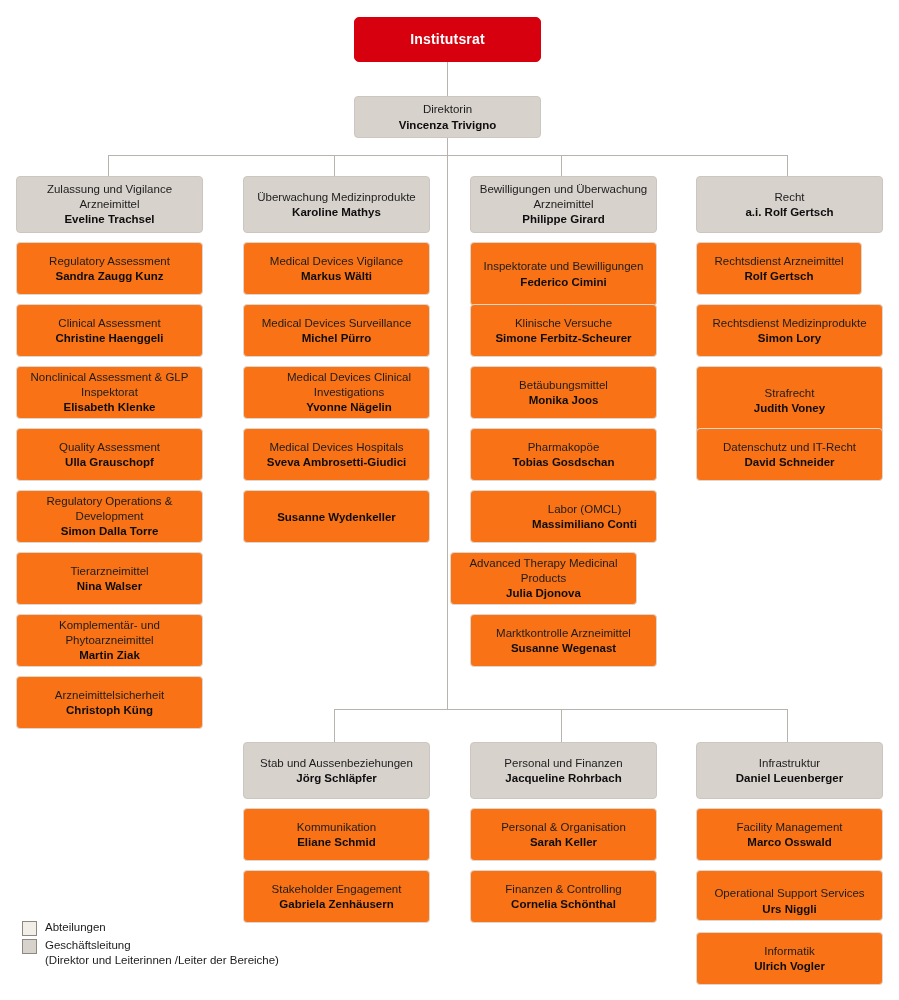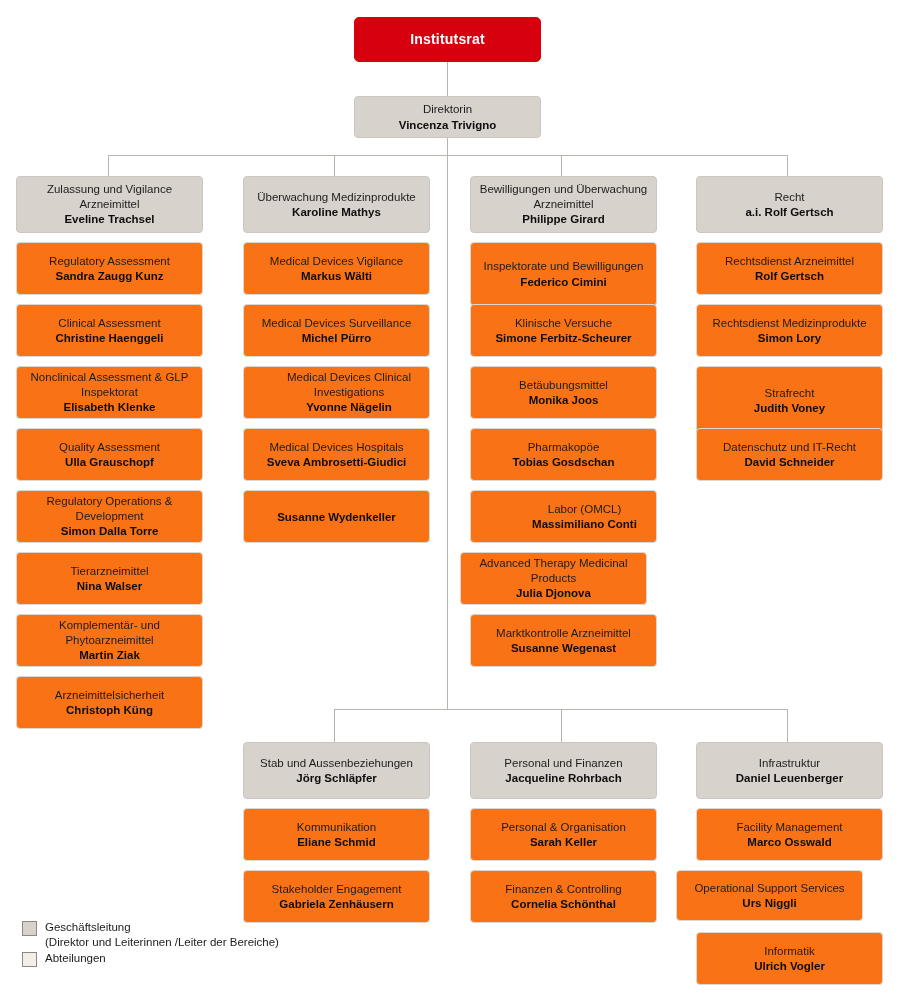--- a/index.html
+++ b/index.html
@@ -226,33 +226,33 @@
         <span class="person">Monika Joos</span>
       </div>
       <div class="node dept" style="left: 470px; top: 428px; width: 187px; height: 53px;">
         <span class="unit">Pharmakopöe</span>
         <span class="person">Tobias Gosdschan</span>
       </div>
       <div class="node dept" style="left: 470px; top: 490px; width: 187px; height: 53px; padding-left: 48px;">
         <span class="unit">Labor (OMCL)</span>
         <span class="person">Massimiliano Conti</span>
       </div>
-      <div class="node dept" style="left: 460px; top: 552px; width: 187px; height: 53px;">
+      <div class="node dept" style="left: 450px; top: 552px; width: 187px; height: 53px;">
         <span class="unit">Advanced Therapy Medicinal Products</span>
         <span class="person">Julia Djonova</span>
       </div>
       <div class="node dept" style="left: 470px; top: 614px; width: 187px; height: 53px;">
         <span class="unit">Marktkontrolle Arzneimittel</span>
         <span class="person">Susanne Wegenast</span>
       </div>
       <div class="node mgmt" style="left: 696px; top: 176px; width: 187px; height: 57px;">
         <span class="unit">Recht</span>
         <span class="person">a.i. Rolf Gertsch</span>
       </div>
-      <div class="node dept" style="left: 696px; top: 242px; width: 187px; height: 53px;">
+      <div class="node dept" style="left: 696px; top: 242px; width: 166px; height: 53px;">
         <span class="unit">Rechtsdienst Arzneimittel</span>
         <span class="person">Rolf Gertsch</span>
       </div>
       <div class="node dept" style="left: 696px; top: 304px; width: 187px; height: 53px;">
         <span class="unit">Rechtsdienst Medizinprodukte</span>
         <span class="person">Simon Lory</span>
       </div>
       <div class="node dept" style="left: 696px; top: 366px; width: 187px; height: 69px;">
         <span class="unit">Strafrecht</span>
         <span class="person">Judith Voney</span>
@@ -289,37 +289,37 @@
         <span class="person">Cornelia Schönthal</span>
       </div>
       <div class="node mgmt" style="left: 696px; top: 742px; width: 187px; height: 57px;">
         <span class="unit">Infrastruktur</span>
         <span class="person">Daniel Leuenberger</span>
       </div>
       <div class="node dept" style="left: 696px; top: 808px; width: 187px; height: 53px;">
         <span class="unit">Facility Management</span>
         <span class="person">Marco Osswald</span>
       </div>
-      <div class="node dept" style="left: 676px; top: 870px; width: 187px; height: 51px;">
+      <div class="node dept" style="left: 696px; top: 870px; width: 187px; height: 51px; justify-content: flex-end;">
         <span class="unit">Operational Support Services</span>
         <span class="person">Urs Niggli</span>
       </div>
       <div class="node dept" style="left: 696px; top: 932px; width: 187px; height: 53px;">
         <span class="unit">Informatik</span>
         <span class="person">Ulrich Vogler</span>
       </div>
     </div>
 
   <div id="legend">
+    <div class="legend-row">
+      <div class="legend-swatch dept"></div>
+      <div class="legend-text">Abteilungen</div>
+    </div>
     <div class="legend-row">
       <div class="legend-swatch mgmt"></div>
       <div class="legend-text">
         <span>Geschäftsleitung</span>
         <span class="sub">(Direktor und Leiterinnen /Leiter der Bereiche)</span>
       </div>
     </div>
-    <div class="legend-row">
-      <div class="legend-swatch dept"></div>
-      <div class="legend-text">Abteilungen</div>
-    </div>
   </div>
 
 </div>
 
 </body></html>

